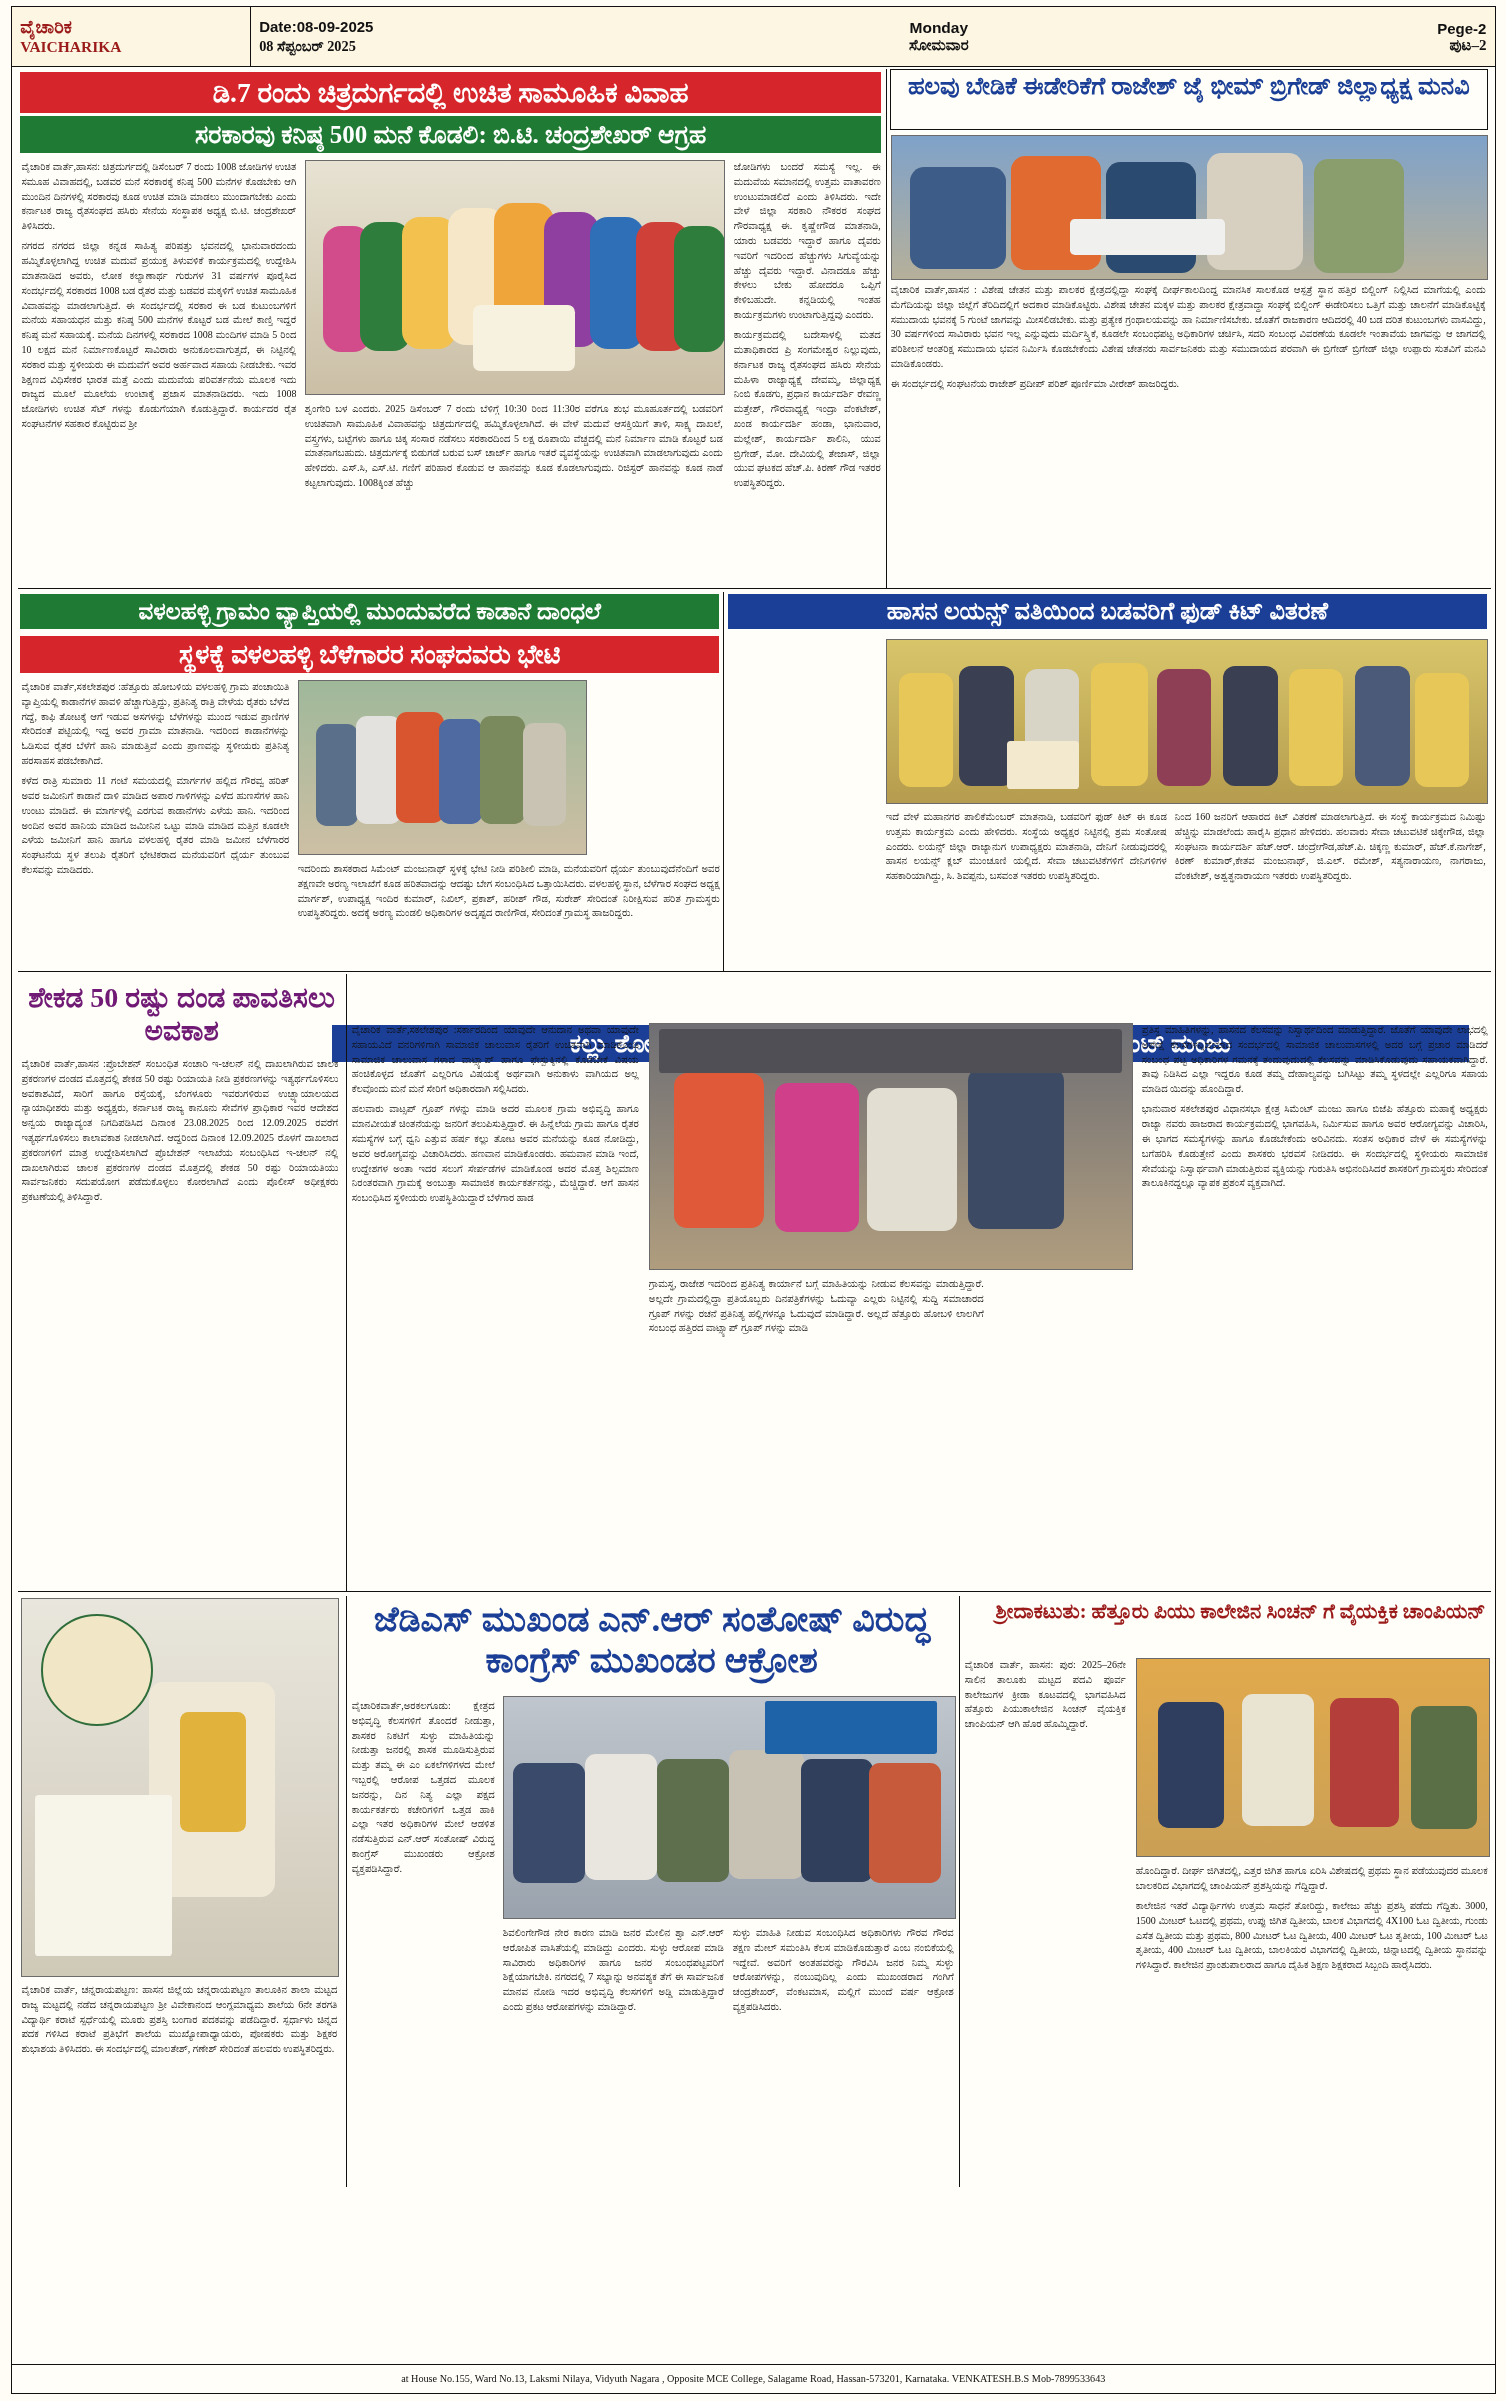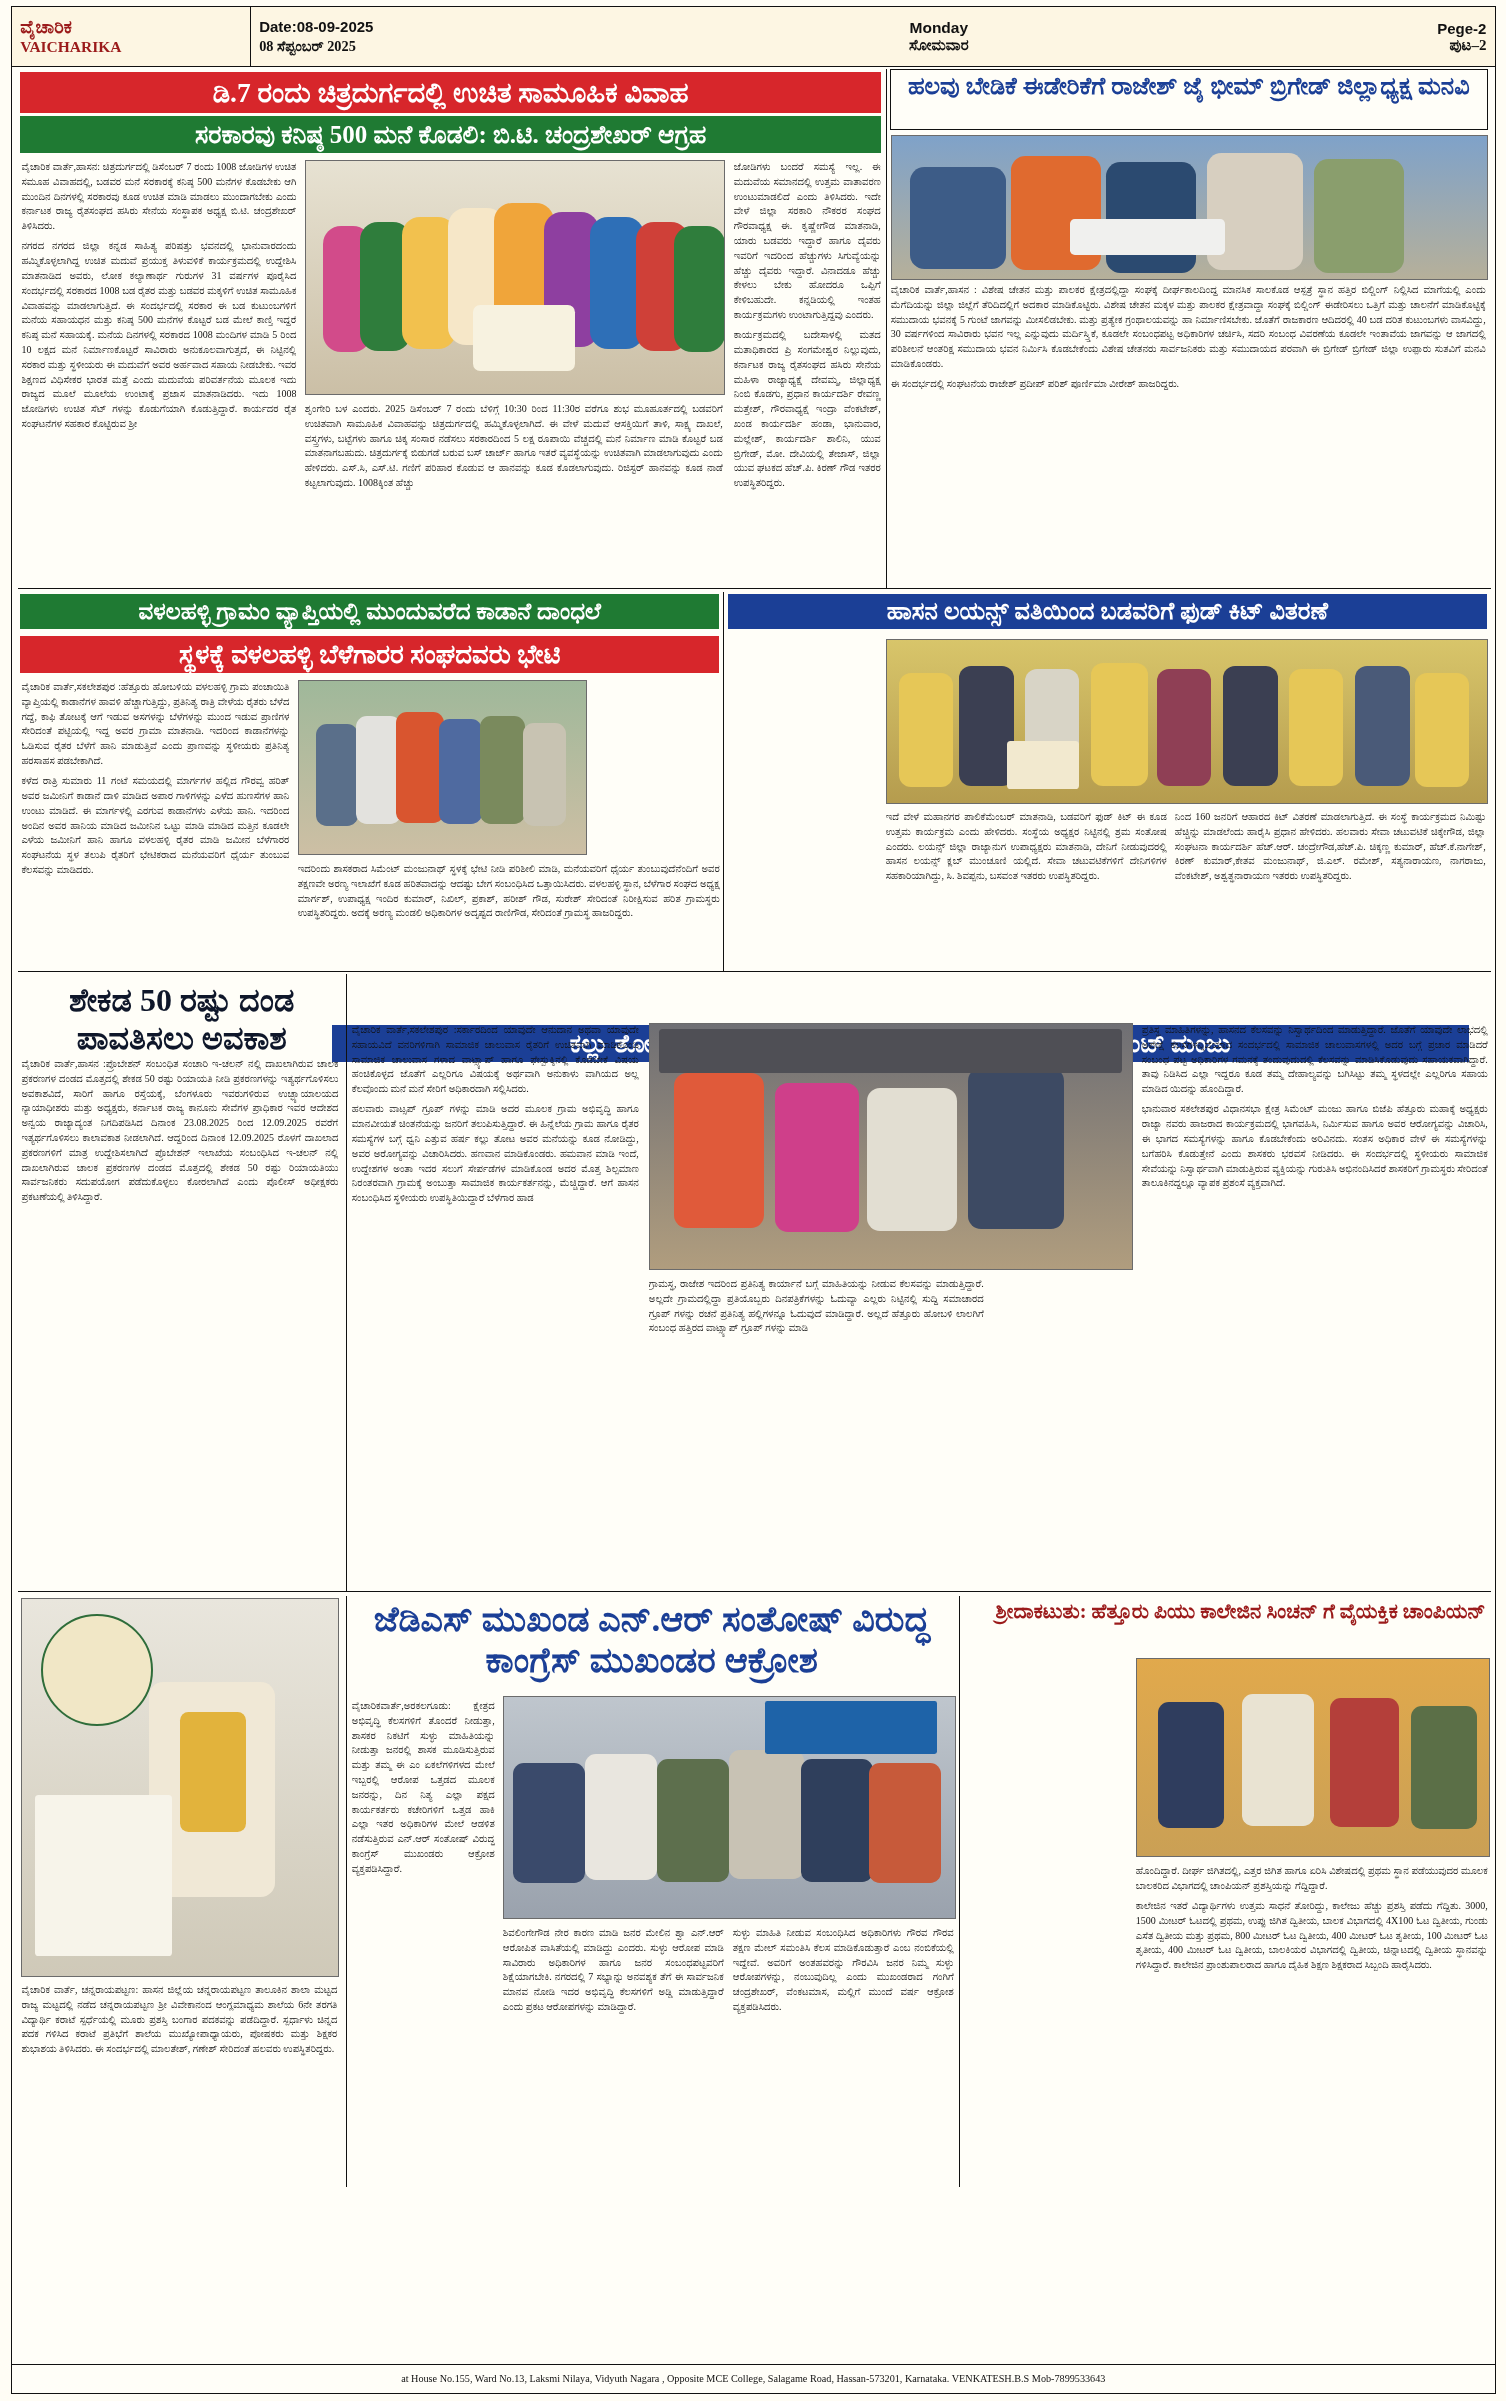--- a/index.html
+++ b/index.html
@@ -182,21 +182,21 @@
       <p>ಇದೆ ವೇಳೆ ಮಹಾನಗರ ಪಾಲಿಕೆಮೆಂಬರ್ ಮಾತನಾಡಿ, ಬಡವರಿಗೆ ಫುಡ್ ಕಿಟ್ ಈ ಕೂಡ ಉತ್ತಮ ಕಾರ್ಯಕ್ರಮ ಎಂದು ಹೇಳಿದರು. ಸಂಸ್ಥೆಯ ಅಧ್ಯಕ್ಷರ ನಿಟ್ಟಿನಲ್ಲಿ ಶ್ರಮ ಸಂತೋಷ ಎಂದರು. ಲಯನ್ಸ್ ಜಿಲ್ಲಾ ರಾಜ್ಯಾನುಗ ಉಪಾಧ್ಯಕ್ಷರು ಮಾತನಾಡಿ, ದೇನಿಗೆ ನೀಡುವುದರಲ್ಲಿ ಹಾಸನ ಲಯನ್ಸ್ ಕ್ಲಬ್ ಮುಂಚೂಣಿ ಯಲ್ಲಿದೆ. ಸೇವಾ ಚಟುವಟಿಕೆಗಳಿಗೆ ದೇನಿಗಳಿಗಳ ಸಹಕಾರಿಯಾಗಿದ್ದು, ಸಿ. ಶಿವಪ್ಪನು, ಬಸವಂತ ಇತರರು ಉಪಸ್ಥಿತರಿದ್ದರು.</p>
     </div>
     <div class="block body-col kn" style="left:1163px;top:803px;width:311px;height:153px;overflow:hidden;">
       <p>ನಿಂದ 160 ಜನರಿಗೆ ಆಹಾರದ ಕಿಟ್ ವಿತರಣೆ ಮಾಡಲಾಗುತ್ತಿದೆ. ಈ ಸಂಸ್ಥೆ ಕಾರ್ಯಕ್ರಮದ ನಿಮಿಷ್ಟು ಹೆಚ್ಚಿನ್ನು ಮಾಡಲೆಂದು ಹಾರೈಸಿ ಪ್ರಧಾನ ಹೇಳಿದರು. ಹಲವಾರು ಸೇವಾ ಚಟುವಟಿಕೆ ಚಿಕ್ಕೇಗೌಡ, ಜಿಲ್ಲಾ ಸಂಘಟನಾ ಕಾರ್ಯದರ್ಶಿ ಹೆಚ್.ಆರ್. ಚಂದ್ರೇಗೌಡ,ಹೆಚ್.ಪಿ. ಚಿಕ್ಕಣ್ಣ ಕುಮಾರ್, ಹೆಚ್.ಕೆ.ನಾಗೇಶ್, ಕಿರಣ್ ಕುಮಾರ್,ಕೇತವ ಮಂಜುನಾಥ್, ಜಿ.ಎಲ್. ರಮೇಶ್, ಸತ್ಯನಾರಾಯಣ, ನಾಗರಾಜು, ವೆಂಕಟೇಶ್, ಅಶ್ವತ್ಥನಾರಾಯಣ ಇತರರು ಉಪಸ್ಥಿತರಿದ್ದರು.</p>
     </div>
 
     <div class="block rule" style="left:6px;top:964px;width:1473px;height:0;"></div>
     <div class="block vrule" style="left:711px;top:585px;height:379px;width:0;"></div>
 
     <div class="block" style="left:8.4px;top:970px;width:323px;height:72px;">
-      <div class="hl-green kn" style="font-size:32px;line-height:1.2;color:#0f172a;background:transparent;padding-top:3.6px;">ಶೇಕಡ 50 ರಷ್ಟು ದಂಡ ಪಾವತಿಸಲು ಅವಕಾಶ</div>
+      <div class="hl-green kn" style="font-size:28px;line-height:1.2;color:#701a75;background:transparent;padding-top:3.6px;">ಶೇಕಡ 50 ರಷ್ಟು ದಂಡ ಪಾವತಿಸಲು ಅವಕಾಶ</div>
     </div>
     <div class="block body-col kn" style="left:9.6px;top:1050px;width:317px;height:526px;overflow:hidden;">
       <p>ವೈಚಾರಿಕ ವಾರ್ತೆ,ಹಾಸನ :ಪ್ರೊಬೇಶನ್ ಸಂಬಂಧಿತ ಸಂಚಾರಿ ಇ-ಚಲನ್ ನಲ್ಲಿ ದಾಖಲಾಗಿರುವ ಚಾಲಕ ಪ್ರಕರಣಗಳ ದಂಡದ ಮೊತ್ತದಲ್ಲಿ ಶೇಕಡ 50 ರಷ್ಟು ರಿಯಾಯತಿ ನೀಡಿ ಪ್ರಕರಣಗಳನ್ನು ಇತ್ಯರ್ಥಗೊಳಿಸಲು ಅವಕಾಶವಿದೆ, ಸಾರಿಗೆ ಹಾಗೂ ರಸ್ತೆಯಕ್ಕೆ, ಬೆಂಗಳೂರು ಇವರುಗಳಿರುವ ಉಚ್ಛ್ಯಾಯಾಲಯದ ನ್ಯಾಯಾಧೀಶರು ಮತ್ತು ಅಧ್ಯಕ್ಷರು, ಕರ್ನಾಟಕ ರಾಜ್ಯ ಕಾನೂನು ಸೇವೆಗಳ ಪ್ರಾಧಿಕಾರ ಇವರ ಆದೇಶದ ಅನ್ವಯ ರಾಜ್ಯಾದ್ಯಂತ ನಿಗದಿಪಡಿಸಿದ ದಿನಾಂಕ 23.08.2025 ರಿಂದ 12.09.2025 ರವರೆಗೆ ಇತ್ಯರ್ಥಗೊಳಿಸಲು ಕಾಲಾವಕಾಶ ನೀಡಲಾಗಿದೆ. ಆದ್ದರಿಂದ ದಿನಾಂಕ 12.09.2025 ರೊಳಗೆ ದಾಖಲಾದ ಪ್ರಕರಣಗಳಿಗೆ ಮಾತ್ರ ಉದ್ದೇಶಿಸಲಾಗಿದೆ ಪ್ರೊಬೇಶನ್ ಇಲಾಖೆಯ ಸಂಬಂಧಿಸಿದ ಇ-ಚಲನ್ ನಲ್ಲಿ ದಾಖಲಾಗಿರುವ ಚಾಲಕ ಪ್ರಕರಣಗಳ ದಂಡದ ಮೊತ್ತದಲ್ಲಿ ಶೇಕಡ 50 ರಷ್ಟು ರಿಯಾಯತಿಯು ಸಾರ್ವಜನಿಕರು ಸದುಪಯೋಗ ಪಡೆದುಕೊಳ್ಳಲು ಕೋರಲಾಗಿದೆ ಎಂದು ಪೊಲೀಸ್ ಅಧೀಕ್ಷಕರು ಪ್ರಕಟಣೆಯಲ್ಲಿ ತಿಳಿಸಿದ್ದಾರೆ.</p>
     </div>
 
     <div class="block" style="left:320px;top:970px;width:1137px;height:37px;margin-top:48px;">
       <div class="hl-blue" style="font-size:25px;line-height:37px;height:37px;">ಕಲ್ಲು ತೋಟ ಹರ್ಷ ಅವರನ್ನು ಭೇಟಿ ಮಾಡಿ ಸನ್ಮಾನ ಮಾಡಿದ ಶಾಸಕ ಸಿಮೆಂಟ್ ಮಂಜು</div>
     </div>
 
     <div class="block body-col kn" style="left:340px;top:1016px;width:287px;height:556px;overflow:hidden;">
@@ -260,20 +260,23 @@
     <div class="block body-col kn" style="left:491px;top:1919px;width:221px;height:251px;overflow:hidden;">
       <p>ಶಿವಲಿಂಗೇಗೌಡ ನೇರ ಕಾರಣ ಮಾಡಿ ಜನರ ಮೇಲಿನ ಶ್ವಾ ಎನ್.ಆರ್ ಆರೋಪಿತ ವಾಸಿತೆಯಲ್ಲಿ ಮಾಡಿದ್ದು ಎಂದರು. ಸುಳ್ಳು ಆರೋಪ ಮಾಡಿ ಸಾವಿರಾರು ಅಧಿಕಾರಿಗಳ ಹಾಗೂ ಜನರ ಸಂಬಂಧಪಟ್ಟವರಿಗೆ ಶಿಕ್ಷೆಯಾಗಬೇಕಿ. ನಗರದಲ್ಲಿ 7 ಸಭ್ಯಾನ್ನು ಅನವಶ್ಯಕ ತೆಗೆ ಈ ಸಾರ್ವಜನಿಕ ಮಾನವ ನೋಡಿ ಇದರ ಅಭಿವೃದ್ಧಿ ಕೆಲಸಗಳಿಗೆ ಅಡ್ಡಿ ಮಾಡುತ್ತಿದ್ದಾರೆ ಎಂದು ಪ್ರಕಟ ಆರೋಪಗಳನ್ನು ಮಾಡಿದ್ದಾರೆ.</p>
     </div>
     <div class="block body-col kn" style="left:721px;top:1919px;width:221px;height:251px;overflow:hidden;">
       <p>ಸುಳ್ಳು ಮಾಹಿತಿ ನೀಡುವ ಸಂಬಂಧಿಸಿದ ಅಧಿಕಾರಿಗಳು ಗೌರವ ಗೌರವ ತಕ್ಷಣ ಮೇಲ್ ಸಮಂತಿಸಿ ಕೆಲಸ ಮಾಡಿಕೊಡುತ್ತಾರೆ ಎಂಬ ನಂಬಿಕೆಯಲ್ಲಿ ಇದ್ದೇವೆ. ಅವರಿಗೆ ಅಂತಹವರನ್ನು ಗೌರವಿಸಿ ಜನರ ನಿಮ್ಮ ಸುಳ್ಳು ಆರೋಪಗಳನ್ನು, ನಂಬುವುದಿಲ್ಲ ಎಂದು ಮುಖಂಡರಾದ ಗಂಗಿಗೆ ಚಂದ್ರಶೇಖರ್, ವೆಂಕಟಮಾಸ, ಮಲ್ಲಿಗೆ ಮುಂದೆ ವರ್ಷ ಆಕ್ರೋಶ ವ್ಯಕ್ತಪಡಿಸಿದರು.</p>
     </div>
 
     <div class="block" style="left:952px;top:1591px;width:524px;height:55px;padding:1.2px 2.4px;box-sizing:border-box;">
       <div class="hl-plain kn" style="font-size:20.3px;line-height:1.2;color:#9b1b1b;text-align:right;">ಶ್ರೀದಾಕಟುತು: ಹೆತ್ತೂರು ಪಿಯು ಕಾಲೇಜಿನ ಸಿಂಚನ್ ಗೆ ವೈಯಕ್ತಿಕ ಚಾಂಪಿಯನ್</div>
     </div>
+    <div class="block body-col kn" style="left:953px;top:1651px;width:161px;height:257px;overflow:hidden;">
+      <p>ವೈಚಾರಿಕ ವಾರ್ತೆ, ಹಾಸನ: ಪುರ: 2025–26ನೇ ಸಾಲಿನ ತಾಲೂಕು ಮಟ್ಟದ ಪದವಿ ಪೂರ್ವ ಕಾಲೇಜುಗಳ ಕ್ರೀಡಾ ಕೂಟವದಲ್ಲಿ ಭಾಗವಹಿಸಿದ ಹೆತ್ತೂರು ಪಿಯುಕಾಲೇಜಿನ ಸಿಂಚನ್ ವೈಯಕ್ತಿಕ ಚಾಂಪಿಯನ್ ಆಗಿ ಹೊರ ಹೊಮ್ಮಿದ್ದಾರೆ.</p>
+    </div>
     <div class="block" style="left:1124px;top:1651px;width:352px;height:197px;">
       <div class="photo" style="width:100%;height:100%;">
         <div class="sky" style="background:linear-gradient(180deg,#e1a94c 0%,#caa055 100%);"></div>
         <div class="blob" style="left:6%;top:22%;width:66px;height:126px;background:#2f3d5e;border-radius:10.8px;"></div>
         <div class="blob" style="left:30%;top:18%;width:72px;height:132px;background:#e9e3d2;border-radius:10.8px;"></div>
         <div class="blob" style="left:55%;top:20%;width:69px;height:129px;background:#b43f3a;border-radius:10.8px;"></div>
         <div class="blob" style="left:78%;top:24%;width:66px;height:123px;background:#5b6f47;border-radius:10.8px;"></div>
       </div>
     </div>
     <div class="block body-col kn" style="left:1124px;top:1857px;width:352px;height:323px;overflow:hidden;">

